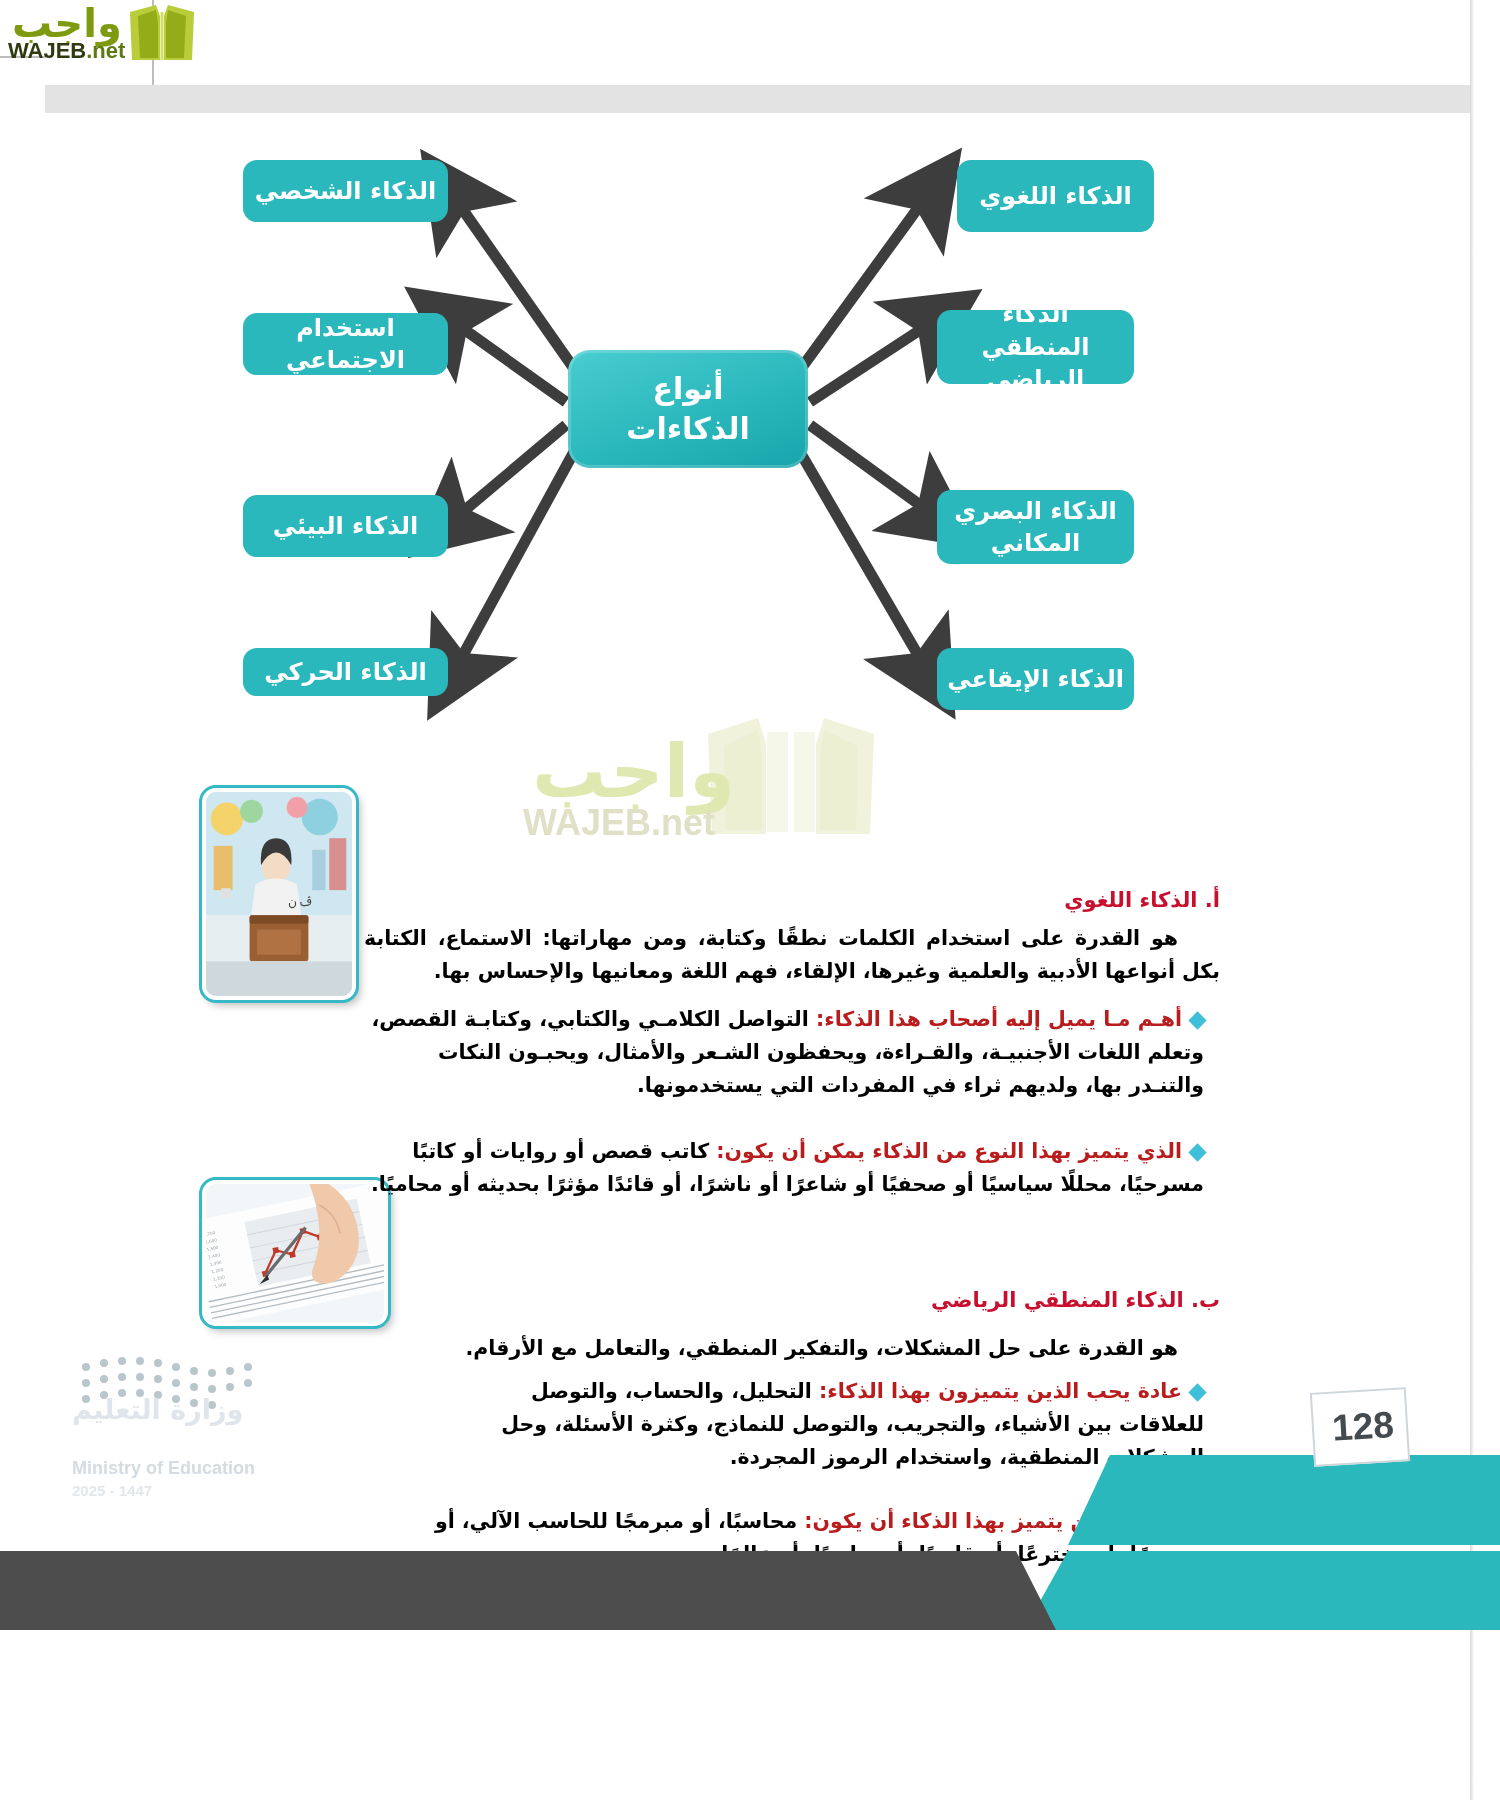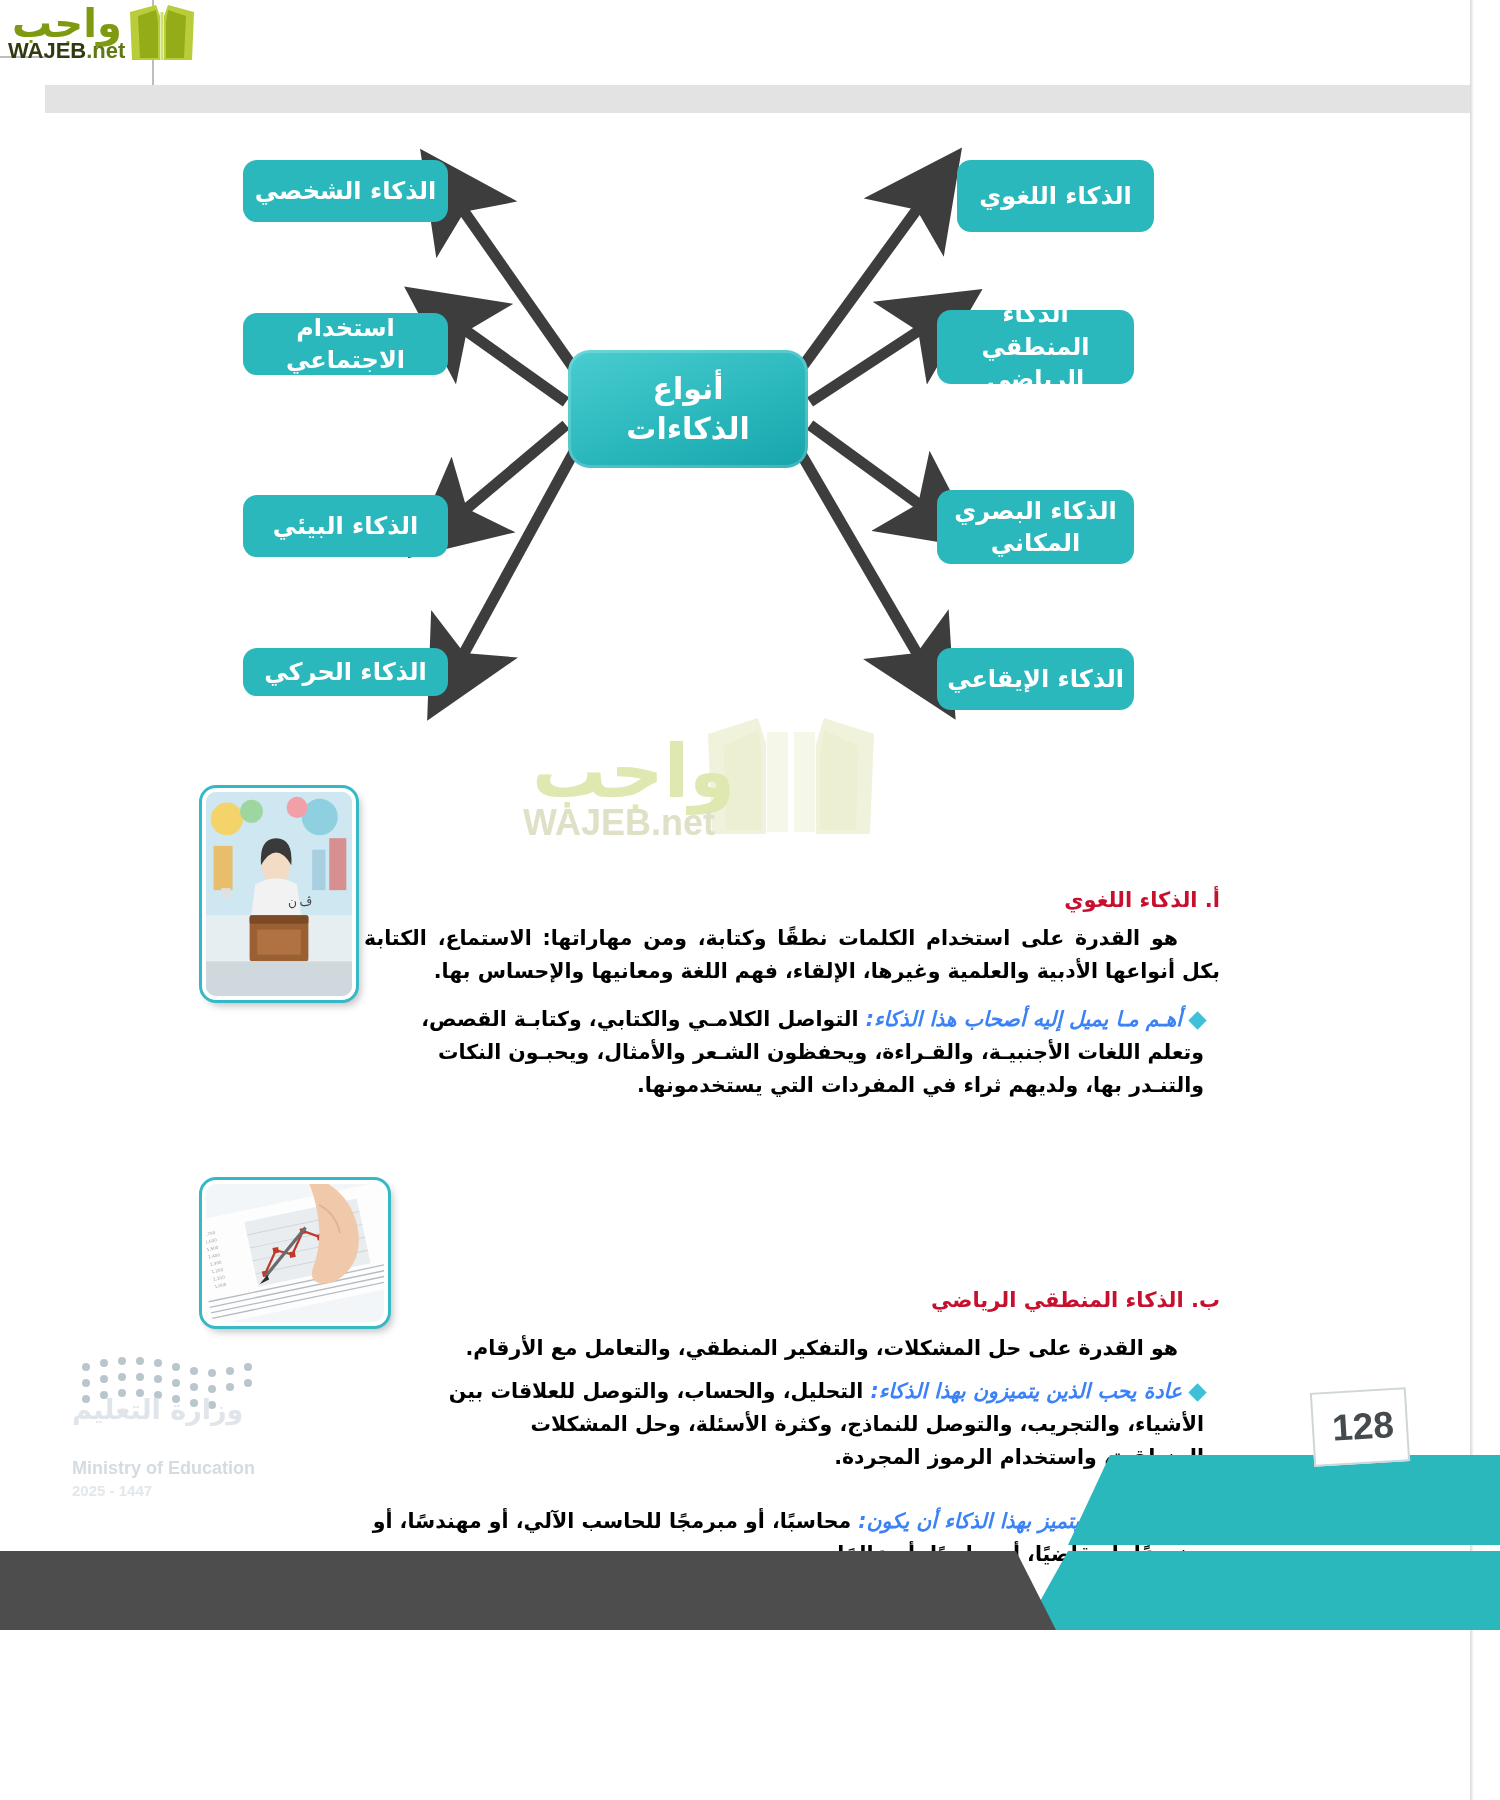--- a/index.html
+++ b/index.html
@@ -101,21 +101,21 @@
   }
   .para {
     position: absolute;
     direction: rtl; text-align: justify;
     font-size: 20.5px;
     line-height: 1.62;
     color: #000000;
     font-weight: bold;
     font-family: "DejaVu Sans", sans-serif;
   }
-  .blue { color: #3b82f6; font-style: italic; }
+  .blue { color: #b91c1c; }
   .bullet-row { position: absolute; direction: rtl; }
   .diamond {
     display: inline-block;
     width: 13px; height: 13px;
     background: #3fc0d8;
     transform: rotate(45deg);
     margin-left: 9px;
     position: relative; top: 1px;
   }
 
@@ -343,20 +343,24 @@
 
   <div class="sec-head" style="right:280px; top:888px; width:960px;">أ. الذكاء اللغوي</div>
 
   <div class="para" style="right:280px; top:922px; width:856px; text-indent:42px;margin-left:32px;">هو القدرة على استخدام الكلمات نطقًا وكتابة، ومن مهاراتها: الاستماع، الكتابة بكل أنواعها الأدبية والعلمية وغيرها، الإلقاء، فهم اللغة ومعانيها والإحساس بها.</div>
 
   <div class="bullet-row" style="right:296px; top:1003px; width:840px;">
     <span class="diamond"></span><span class="para" style="position:static; display:inline;"><b class="blue">أهـم مـا يميل إليه أصحاب هذا الذكاء:</b>
       <span>التواصل الكلامـي والكتابي، وكتابـة القصص، وتعلم اللغات الأجنبيـة، والقـراءة، ويحفظون الشـعر والأمثال، ويحبـون النكات والتنـدر بها، ولديهم ثراء في المفردات التي يستخدمونها.</span></span>
   </div>
 
+  <div class="bullet-row" style="right:296px; top:1135px; width:840px;">
+    <span class="diamond"></span><span class="para" style="position:static; display:inline;"><b class="blue">الذي يتميز بهذا النوع من الذكاء يمكن أن يكون:</b>
+      <span>كاتب قصص أو روايات أو كاتبًا مسرحيًا، محللًا سياسيًا أو صحفيًا أو شاعرًا أو ناشرًا، أو قائدًا مؤثرًا بحديثه أو محاميًا.</span></span>
+  </div>
 
   <div class="sec-head" style="right:280px; top:1288px; width:960px;">ب. الذكاء المنطقي الرياضي</div>
 
   <div class="para" style="right:280px; top:1332px; width:770px; text-indent:42px;">هو القدرة على حل المشكلات، والتفكير المنطقي، والتعامل مع الأرقام.</div>
 
   <div class="bullet-row" style="right:296px; top:1375px; width:756px;">
     <span class="diamond"></span><span class="para" style="position:static; display:inline;"><b class="blue">عادة يحب الذين يتميزون بهذا الذكاء:</b>
       <span>التحليل، والحساب، والتوصل للعلاقات بين الأشياء، والتجريب، والتوصل للنماذج، وكثرة الأسئلة، وحل المشكلات المنطقية، واستخدام الرموز المجردة.</span></span>
   </div>
 

